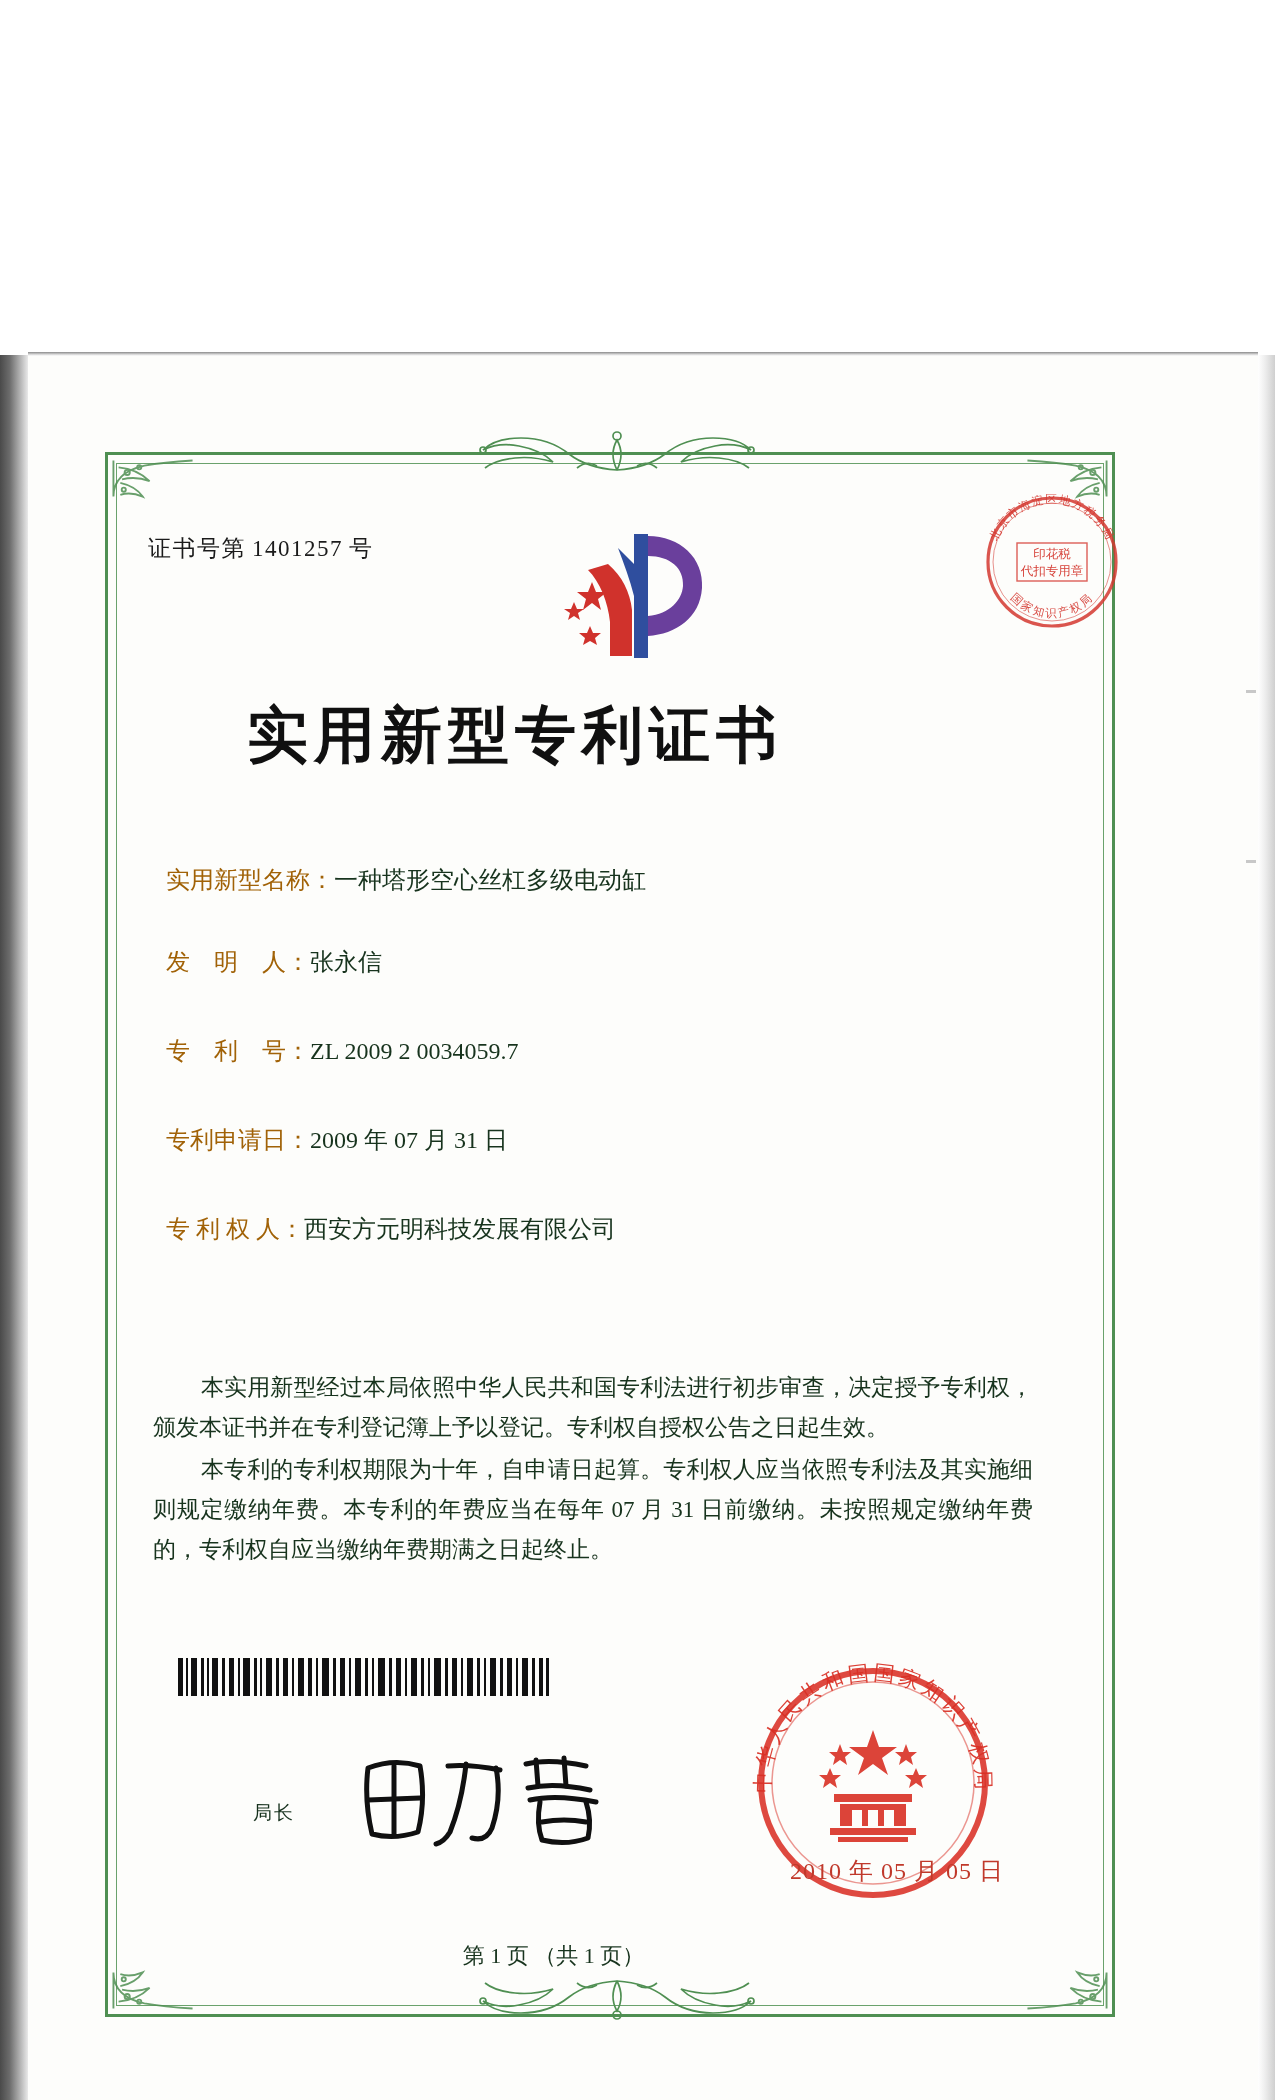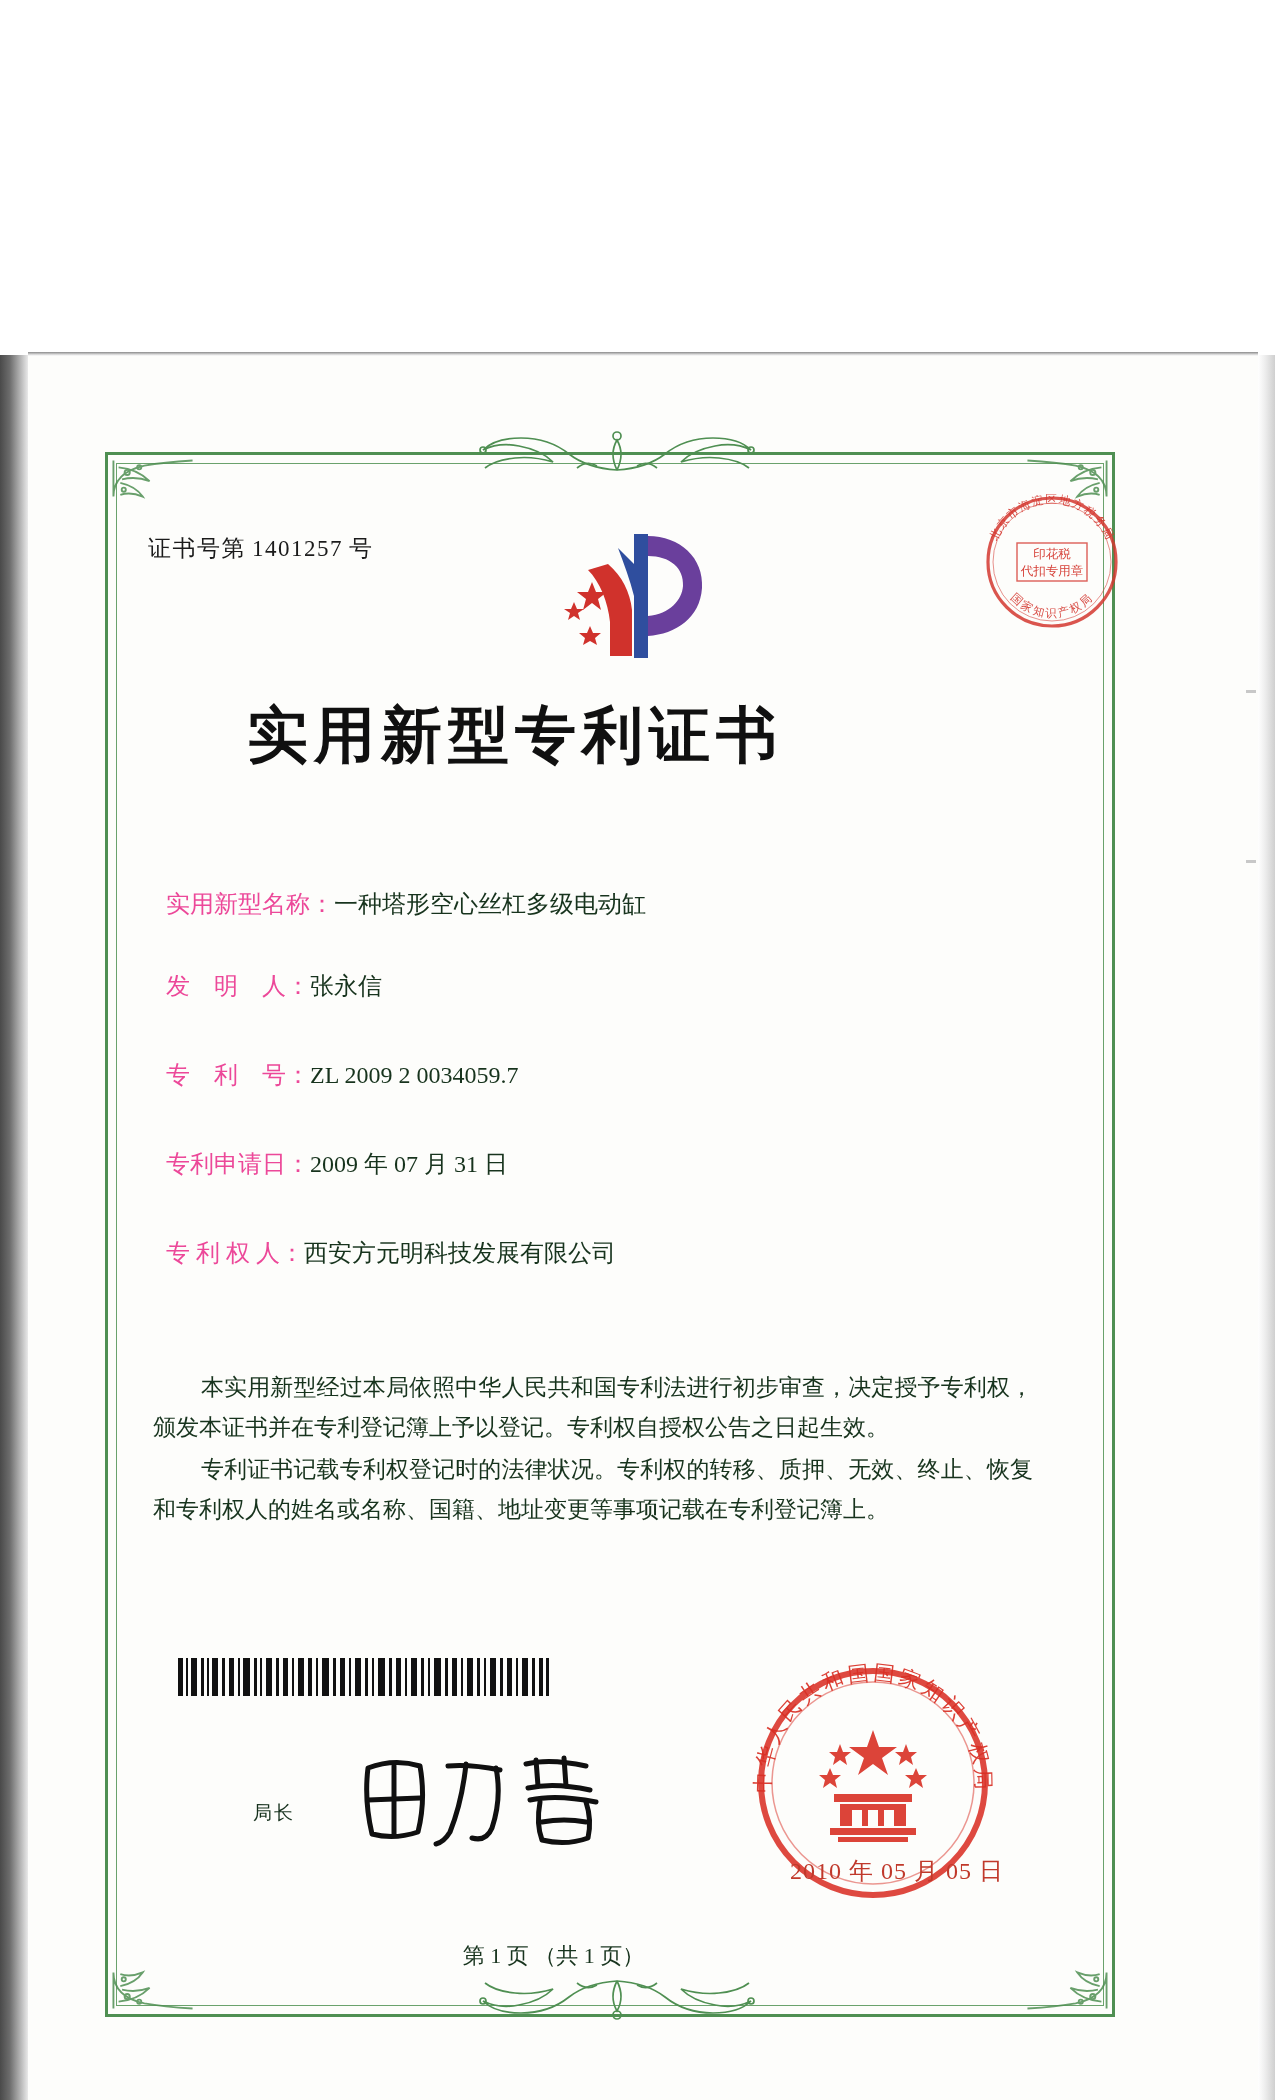--- a/index.html
+++ b/index.html
@@ -131,22 +131,21 @@
   .field-row {
     position: absolute;
     left: 166px;
     width: 880px;
     font-size: 24px;
     color: #16301d;
     white-space: nowrap;
   }
   .field-label {
     display: inline-block;
-    color: #ec4899;
-    margin-top: 24px;
+    color: #a16207;
   }
   .field-value {
     display: inline-block;
     color: #17331d;
   }
   #row-name   { top: 864px; }
   #row-inv    { top: 946px; }
   #row-patno  { top: 1035px; }
   #row-appdate{ top: 1124px; }
   #row-owner  { top: 1213px; }
@@ -368,21 +367,21 @@
     <span class="field-label">专利申请日：</span><span class="field-value">2009 年 07 月 31 日</span>
   </div>
 
   <div class="field-row" id="row-owner">
     <span class="field-label">专 利 权 人：</span><span class="field-value">西安方元明科技发展有限公司</span>
   </div>
 
 
   <div id="paras">
     <p>本实用新型经过本局依照中华人民共和国专利法进行初步审查，决定授予专利权，颁发本证书并在专利登记簿上予以登记。专利权自授权公告之日起生效。</p>
-    <p>专利证书记载专利权登记时的法律状况。专利权的转移、质押、无效、终止、恢复和专利权人的姓名或名称、国籍、地址变更等事项记载在专利登记簿上。</p>
+    <p>本专利的专利权期限为十年，自申请日起算。专利权人应当依照专利法及其实施细则规定缴纳年费。本专利的年费应当在每年 07 月 31 日前缴纳。未按照规定缴纳年费的，专利权自应当缴纳年费期满之日起终止。</p>
   </div>
 
   <div id="barcode">
     <div class="bar" style="left:0px;width:5px;"></div>
     <div class="bar" style="left:8px;width:2px;"></div>
     <div class="bar" style="left:13px;width:6px;"></div>
     <div class="bar" style="left:23px;width:3px;"></div>
     <div class="bar" style="left:29px;width:2px;"></div>
     <div class="bar" style="left:34px;width:6px;"></div>
     <div class="bar" style="left:44px;width:3px;"></div>

